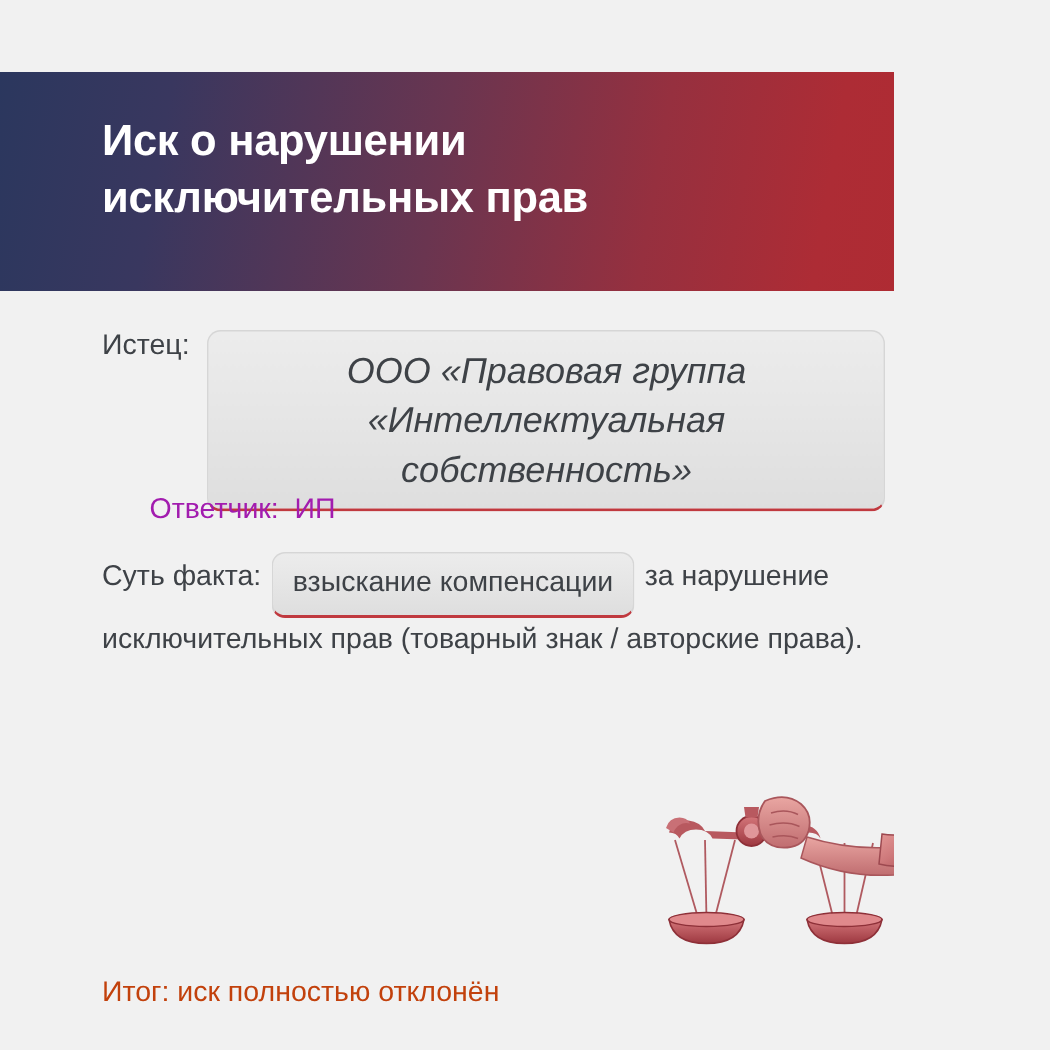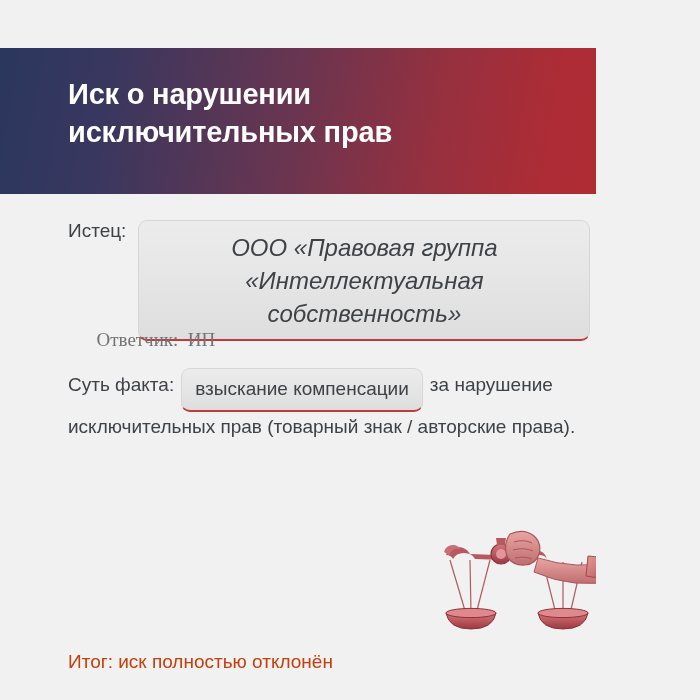--- a/index.html
+++ b/index.html
@@ -97,23 +97,22 @@
     flex: 0 0 auto;
     width: 452px;
     font-style: italic;
   }
 
   .row-defendant {
     position: absolute;
     left: 68px;
     top: 113px;
     font-size: 19px;
-    color: #737373;
+    color: #a21caf;
     white-space: pre;
-    font-family: Liberation Serif, serif;
   }
 
   .para-claim {
     position: absolute;
     left: 68px;
     top: 158px;
     width: 600px;
     font-size: 19px;
     line-height: 1.62;
     color: #3e4247;

